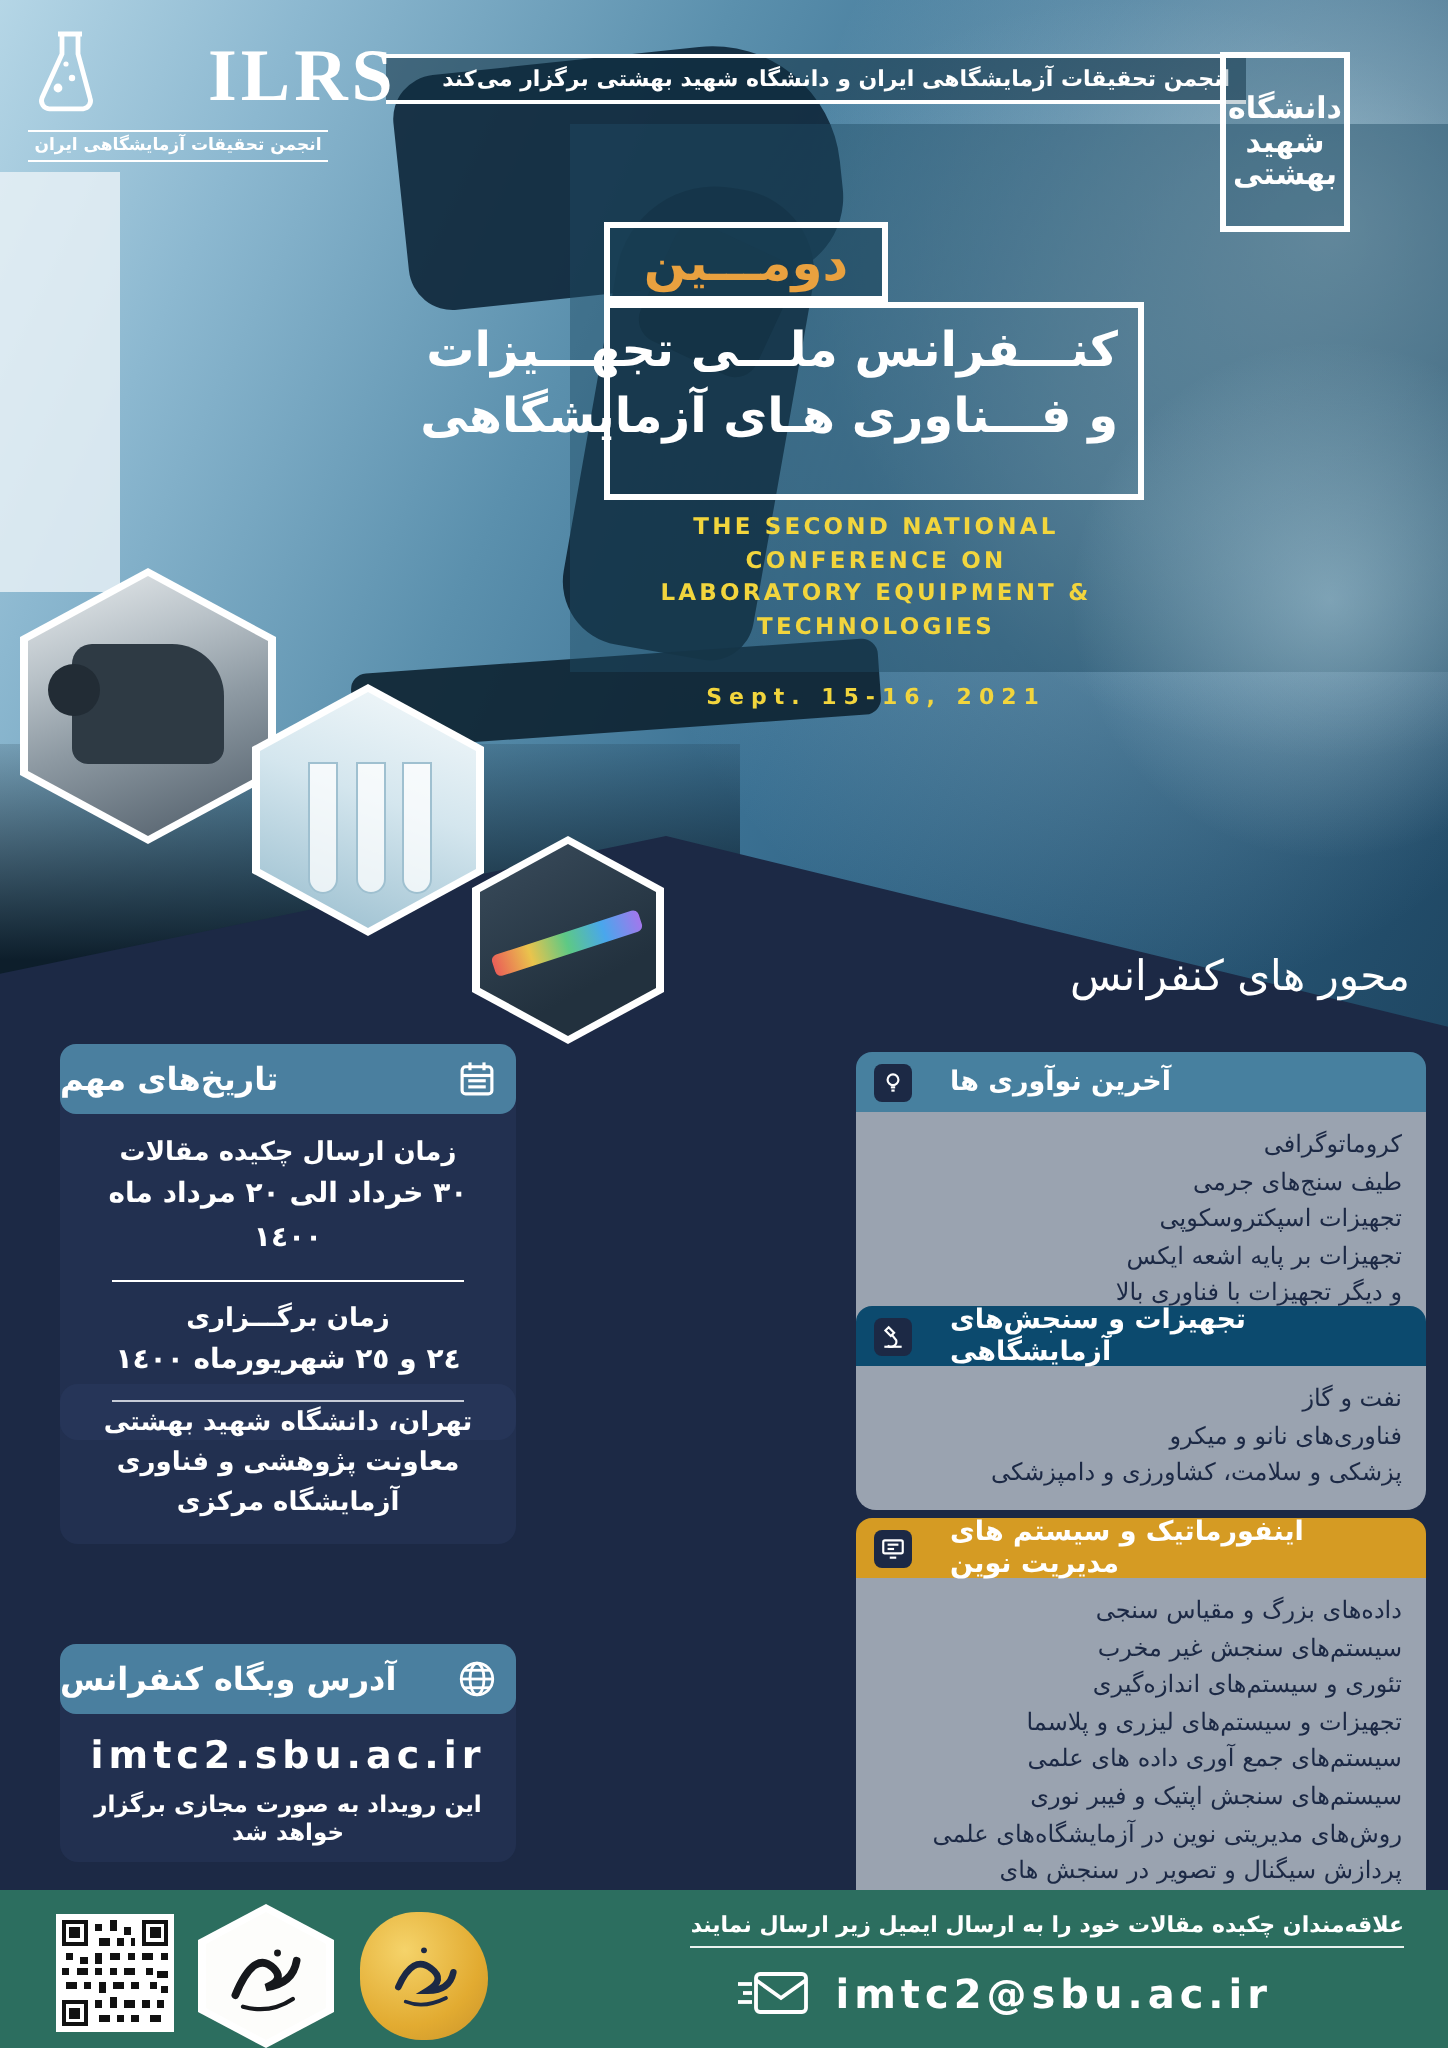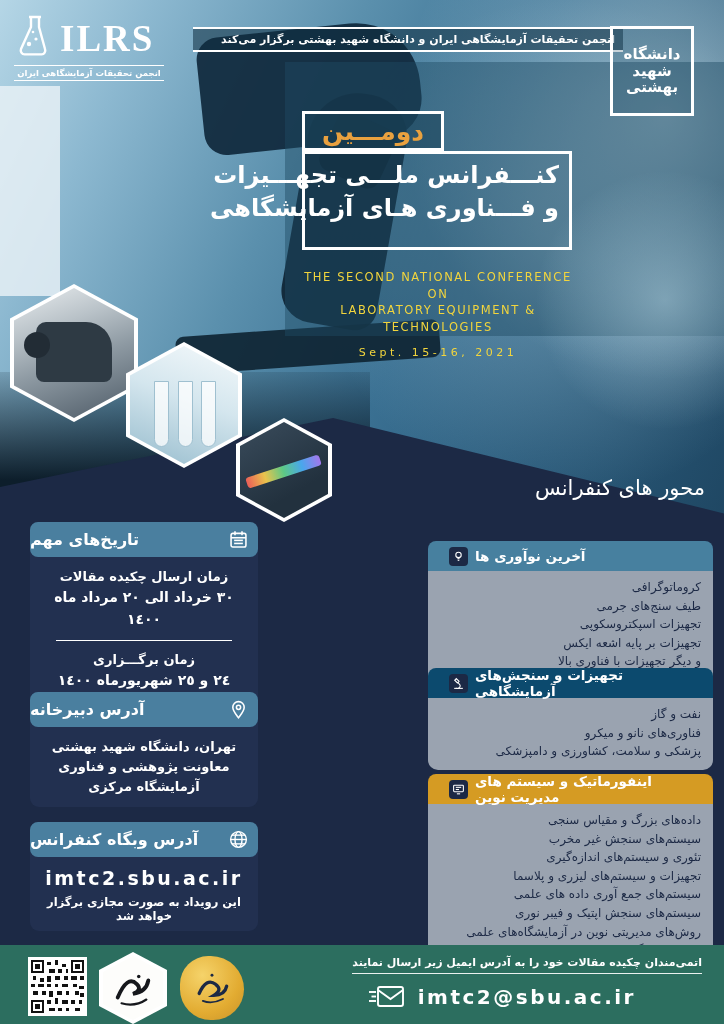--- a/index.html
+++ b/index.html
@@ -26,39 +26,39 @@
   .hand-glow{position:absolute;left:520px;top:150px;width:290px;height:300px;
     background:radial-gradient(circle,rgba(198,228,240,.45),transparent 62%);}
   
   .banner{position:absolute;left:160px;top:27px;width:430px;height:25px;z-index:4;
     background:rgba(14,46,64,.55);border-top:2px solid #fff;border-bottom:2px solid #fff;
     display:flex;align-items:center;direction:rtl;padding:0 8px;box-sizing:border-box;margin-left:33px;}
   .banner span{color:#fff;font-size:11px;font-weight:bold;white-space:nowrap;}
   
   .ilrs{position:absolute;left:14px;top:14px;width:150px;z-index:4;color:#fff;}
   .ilrs-row{display:flex;align-items:center;gap:6px;}
-  .ilrs-acronym{font-family:"Liberation Serif","DejaVu Serif",serif;font-size:37px;font-weight:bold;letter-spacing:2px;}
+  .ilrs-acronym{font-family:"Liberation Serif","DejaVu Serif",serif;font-size:37px;font-weight:bold;letter-spacing:2px;margin-left:44px;}
   .ilrs-caption{margin-top:3px;border-top:1.5px solid #fff;border-bottom:1.5px solid #fff;
     padding:2px 0;font-size:8.5px;font-weight:bold;text-align:center;direction:rtl;}
   
-  .sbu{position:absolute;left:610px;top:26px;width:84px;height:90px;border:3px solid #fff;z-index:4;
+  .sbu{position:absolute;left:610px;top:26px;width:65px;height:90px;border:3px solid #fff;z-index:4;
     display:flex;flex-direction:column;align-items:center;justify-content:center;direction:rtl;
     background:rgba(35,80,104,.25);box-sizing:border-box;text-align:right;}
   .sbu div{color:#fff;font-size:15px;font-weight:bold;line-height:1.12;}
   
   .badge{position:absolute;left:302px;top:111px;width:142px;height:40px;z-index:4;
     border:3px solid #fff;background:rgba(26,66,88,.55);display:flex;align-items:center;justify-content:center;
     color:#e9a13f;font-size:25px;font-weight:bold;direction:rtl;box-sizing:border-box;}
   .title-frame{position:absolute;left:302px;top:151px;width:270px;height:99px;z-index:3;
     border:3px solid #fff;box-sizing:border-box;direction:rtl;text-align:right;padding:5px 10px 0 0;}
   .title-frame .t1{color:#fff;font-size:24px;font-weight:bold;line-height:1.35;white-space:nowrap;}
   .title-frame .t2{color:#fff;font-size:24px;font-weight:bold;line-height:1.45;white-space:nowrap;}
-  .title-en{position:absolute;left:300px;top:269px;width:276px;z-index:4;text-align:center;color:#f2d53d;font-weight:normal;}
+  .title-en{position:absolute;left:300px;top:255px;width:276px;z-index:4;text-align:center;color:#f2d53d;font-weight:bold;}
   .title-en .en{font-size:11.5px;letter-spacing:1.6px;line-height:1.45;}
-  .title-en .en-date{font-size:11px;letter-spacing:3.5px;margin-top:10px;}
+  .title-en .en-date{font-size:11px;letter-spacing:3.5px;margin-top:20px;}
   
   .hex{clip-path:polygon(50% 0%,100% 25%,100% 75%,50% 100%,0% 75%,0% 25%);}
   .hex-outer{position:absolute;background:#fff;z-index:5;}
   .hex-inner{position:absolute;inset:4px;}
   .hex1{left:10px;top:284px;width:128px;height:138px;}
   .hex1 .hex-inner{background:linear-gradient(160deg,#e8ecee 0%,#b9c2c8 30%,#8e9aa3 55%,#4d5a66 100%);}
   .hex1 .machine{position:absolute;left:18%;top:26%;width:64%;height:46%;background:#2e3a44;border-radius:10px 26px 8px 8px;}
   .hex1 .machine:after{content:"";position:absolute;left:-12px;top:10px;width:26px;height:26px;background:#222c35;border-radius:50%;}
   .hex2{left:126px;top:342px;width:116px;height:126px;}
   .hex2 .hex-inner{background:linear-gradient(200deg,#f4f9fb 0%,#d4e6ee 45%,#97bccd 100%);}
@@ -81,22 +81,22 @@
   .lbox .num{font-size:14px;}
   .lbox .rule{border-bottom:1.5px solid #fff;margin:9px 16px;}
   .lbox1{top:522px;}
   .lbox2{top:692px;}
   .lbox3{top:822px;}
   .url{direction:ltr;font-size:19px;font-weight:bold;letter-spacing:2.5px;color:#fff;text-align:center;margin:10px 0 4px;}
   .vnote{font-size:11.5px;font-weight:bold;color:#fff;text-align:center;margin-top:6px;}
   
   .topics-title{position:absolute;right:19px;top:476px;z-index:6;direction:rtl;color:#fff;font-size:21px;font-weight:normal;}
   .tbox{position:absolute;left:428px;width:285px;z-index:6;}
-  .tbox .hd{height:30px;border-radius:8px 8px 0 0;display:flex;align-items:center;gap:7px;
-    padding:0 21px;color:#fff;font-size:13.5px;font-weight:bold;direction:ltr;margin-top:15px;}
+  .tbox .hd{height:30px;border-radius:8px 8px 0 0;display:flex;align-items:center;gap:19px;
+    padding:0 9px;color:#fff;font-size:13.5px;font-weight:bold;direction:ltr;}
   .tbox .hd .ic{flex:0 0 auto;width:19px;height:19px;background:#1c2945;border-radius:4px;
     display:flex;align-items:center;justify-content:center;}
   .hd-steel{background:#47809f;} .hd-green{background:#0c4a6e;} .hd-gold{background:#d59b23;}
   .tbox .bd{background:#9aa3b0;border-radius:0 0 10px 10px;padding:7px 12px 9px;direction:rtl;}
   .tbox .bd li{list-style:none;color:#1c2945;font-size:12px;font-weight:500;line-height:1.55;text-align:right;}
   .tbox .bd ul{margin:0;padding:0;}
   .tbox1{top:526px;} .tbox2{top:653px;} .tbox3{top:759px;}
   
   .footer{position:absolute;left:0;top:945px;width:724px;height:79px;background:#2c6e5f;z-index:7;}
   .f-note{position:absolute;right:22px;top:11px;direction:rtl;color:#fff;font-size:11px;font-weight:bold;
@@ -198,27 +198,20 @@
       <div class="ln">زمان ارسال چکیده مقالات</div>
       <div class="ln num">٣٠ خرداد الی ٢٠ مرداد ماه ١٤٠٠</div>
       <div class="rule"></div>
       <div class="ln">زمان برگـــزاری</div>
       <div class="ln num">٢٤ و ٢٥ شهریورماه ١٤٠٠</div>
       <div class="rule"></div>
     </div>
   </div>
 
   <div class="lbox lbox2">
-    <div class="hd">
-      <span>آدرس دبیرخانه</span>
-      <svg width="21" height="21" viewBox="0 0 24 24" fill="none" stroke="#fff" stroke-width="1.8">
-        <path d="M12 21.5C8.5 17 5.5 13.6 5.5 9.5a6.5 6.5 0 1 1 13 0c0 4.1-3 7.5-6.5 12z"></path>
-        <circle cx="12" cy="9.5" r="2.4"></circle>
-      </svg>
-    </div>
     <div class="bd">
       <div class="ln">تهران، دانشگاه شهید بهشتی</div>
       <div class="ln">معاونت پژوهشی و فناوری</div>
       <div class="ln">آزمایشگاه مرکزی</div>
     </div>
   </div>
 
   <div class="lbox lbox3">
     <div class="hd">
       <span>آدرس وبگاه کنفرانس</span>
@@ -299,21 +292,21 @@
       <li>تجهیزات و سیستم‌های لیزری و پلاسما</li>
       <li>سیستم‌های جمع آوری داده های علمی</li>
       <li>سیستم‌های سنجش اپتیک و فیبر نوری</li>
       <li>روش‌های مدیریتی نوین در آزمایشگاه‌های علمی</li>
       <li>پردازش سیگنال و تصویر در سنجش های آزمایشگاهی</li>
     </ul>
       </div>
   </div>
 
   <div class="footer">
-    <div class="f-note">اتمی‌مندان چکیده مقالات خود را به آدرس ایمیل زیر ارسال نمایند</div>
+    <div class="f-note">علاقه‌مندان چکیده مقالات خود را به ارسال ایمیل زیر ارسال نمایند</div>
     <div class="f-email-row">
       <svg width="38" height="26" viewBox="0 0 38 26" fill="none" stroke="#fff" stroke-width="1.9">
         <rect x="10" y="3" width="25" height="19" rx="2"></rect>
         <path d="M10 6l12.5 9L35 6"></path>
         <line x1="1" y1="8" x2="8" y2="8"></line>
           <line x1="3.5" y1="12.5" x2="8" y2="12.5"></line>
           <line x1="1" y1="17" x2="8" y2="17"></line>
       </svg>
       <span class="f-email">imtc2@sbu.ac.ir</span>
     </div>

